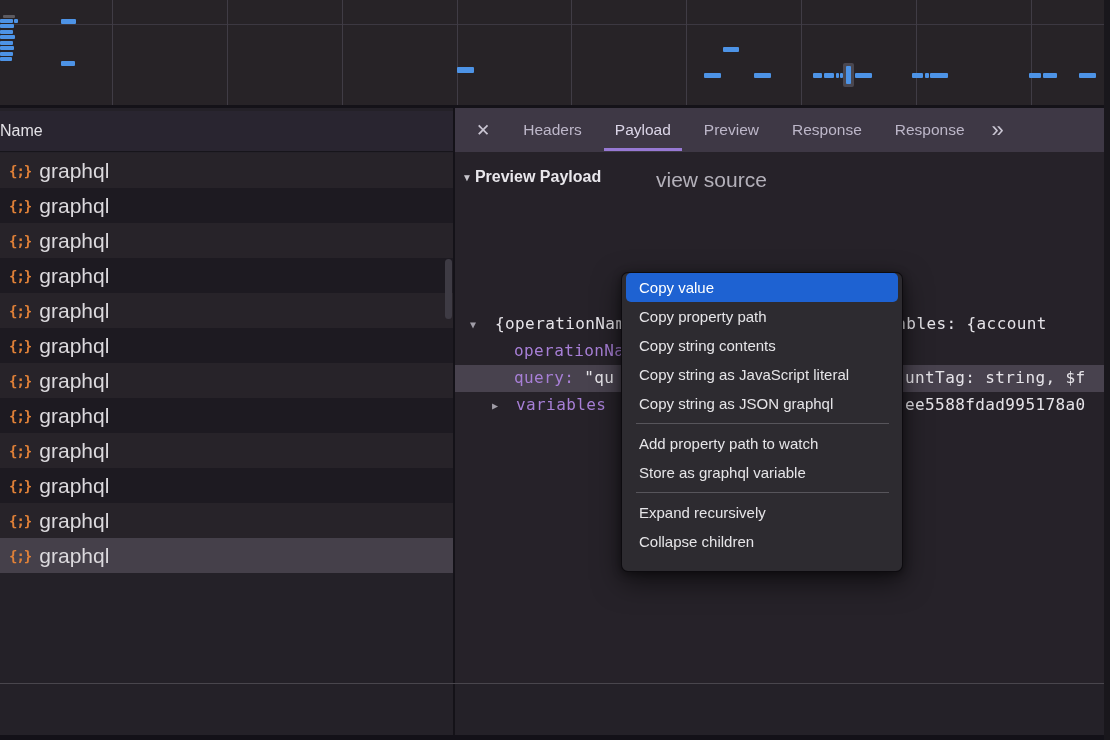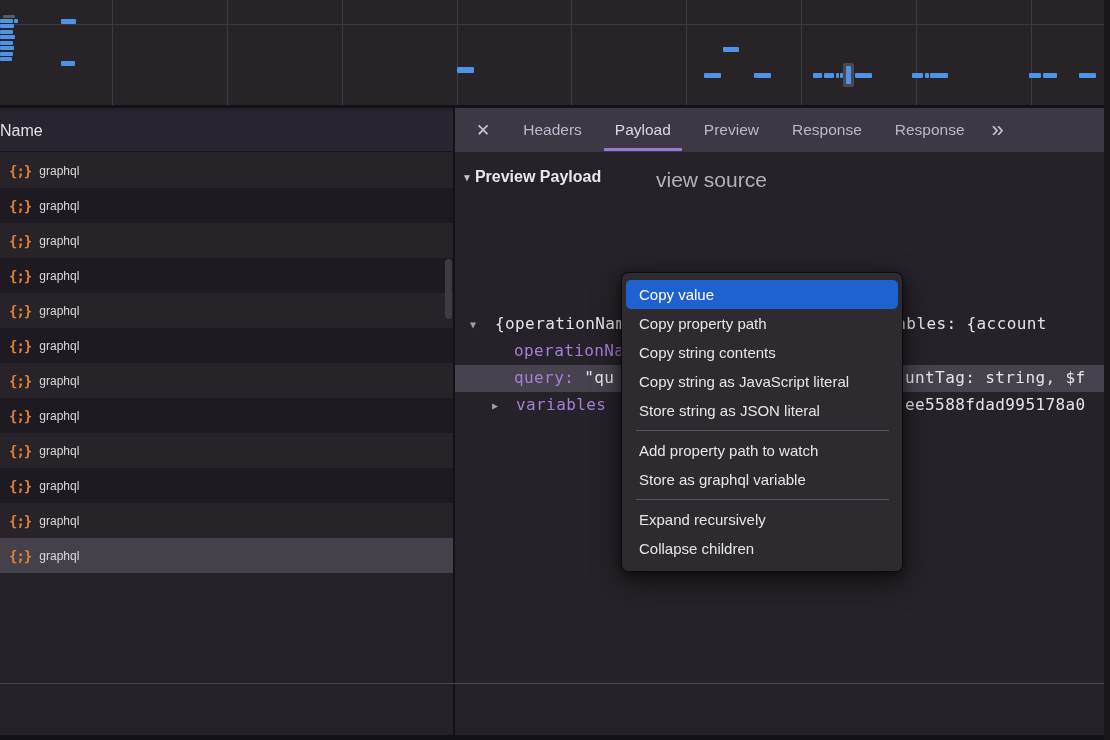--- a/index.html
+++ b/index.html
@@ -32,21 +32,21 @@
   }
   .request-list { position:absolute; left:0; top:42px; width:100%; }
   .request-row { height:35px; display:flex; align-items:center; padding-left:9px; cursor:default; }
   .request-row.odd  { background:#272329; }
   .request-row.even { background:#1d1a21; }
   .request-row.selected { background:#45404a; }
   .json-icon {
     color:#e08138; font-family:"DejaVu Sans Mono", monospace; font-weight:bold;
     font-size:14px; margin-right:8px; letter-spacing:-1px;
   }
-  .request-label { color:#dbd9dd; font-size:12px; }
+  .request-label { color:#dbd9dd; font-size:21px; }
   .list-scroll-thumb {
     position:absolute; right:1px; top:148px; width:7px; height:60px;
     background:#3e3b44; border-radius:4px;
   }
 
   
   .right-pane { position:absolute; left:455px; top:111px; width:649px; height:572px; background:#262229; }
   .pane-divider { position:absolute; left:453px; top:108px; width:2px; height:627px; background:#141218; }
 
   
@@ -83,21 +83,21 @@
   
   .footer-divider { position:absolute; left:0; top:683px; width:1104px; height:1px; background:#49464d; }
   .bottom-strip { position:absolute; left:0; top:735px; width:1110px; height:5px; background:#131118; }
   .right-edge { position:absolute; left:1104px; top:0; width:6px; height:740px; background:#19171c; }
 
   
   .context-menu {
     position:absolute; left:621px; top:272px; width:282px; height:300px;
     background:#2d2b30; border:1px solid rgba(10,8,12,0.9); border-radius:7px;
     box-shadow:0 10px 28px rgba(0,0,0,0.55), 0 2px 8px rgba(0,0,0,0.4);
-    padding:7px 0; z-index:50;text-align:right;
+    padding:0 0; z-index:50;text-align:right;
   }
   .menu-item {
     height:29px; margin:0 4px; padding:0 13px; border-radius:5px;
     display:flex; align-items:center; color:#e6e5e8; font-size:15px; cursor:default;
     white-space:nowrap;
   }
   .menu-item.highlighted { background:#1e62d2; color:#ffffff; }
   .menu-divider { height:1px; background:#57555b; margin:5px 13px 5px 14px; }
 </style>
 </head>
@@ -253,21 +253,21 @@
   <div class="pane-divider"></div>
   <div class="footer-divider"></div>
   <div class="bottom-strip"></div>
   <div class="right-edge"></div>
 
   <div class="context-menu">
       <div class="menu-item highlighted">Copy value</div>
       <div class="menu-item">Copy property path</div>
       <div class="menu-item">Copy string contents</div>
       <div class="menu-item">Copy string as JavaScript literal</div>
-      <div class="menu-item">Store string as JSON literal</div>
+      <div class="menu-item">Copy string as JSON graphql</div>
       <div class="menu-divider"></div>
       <div class="menu-item">Add property path to watch</div>
       <div class="menu-item">Store as graphql variable</div>
       <div class="menu-divider"></div>
       <div class="menu-item">Expand recursively</div>
       <div class="menu-item">Collapse children</div>
     </div>
 
 </div>
 

